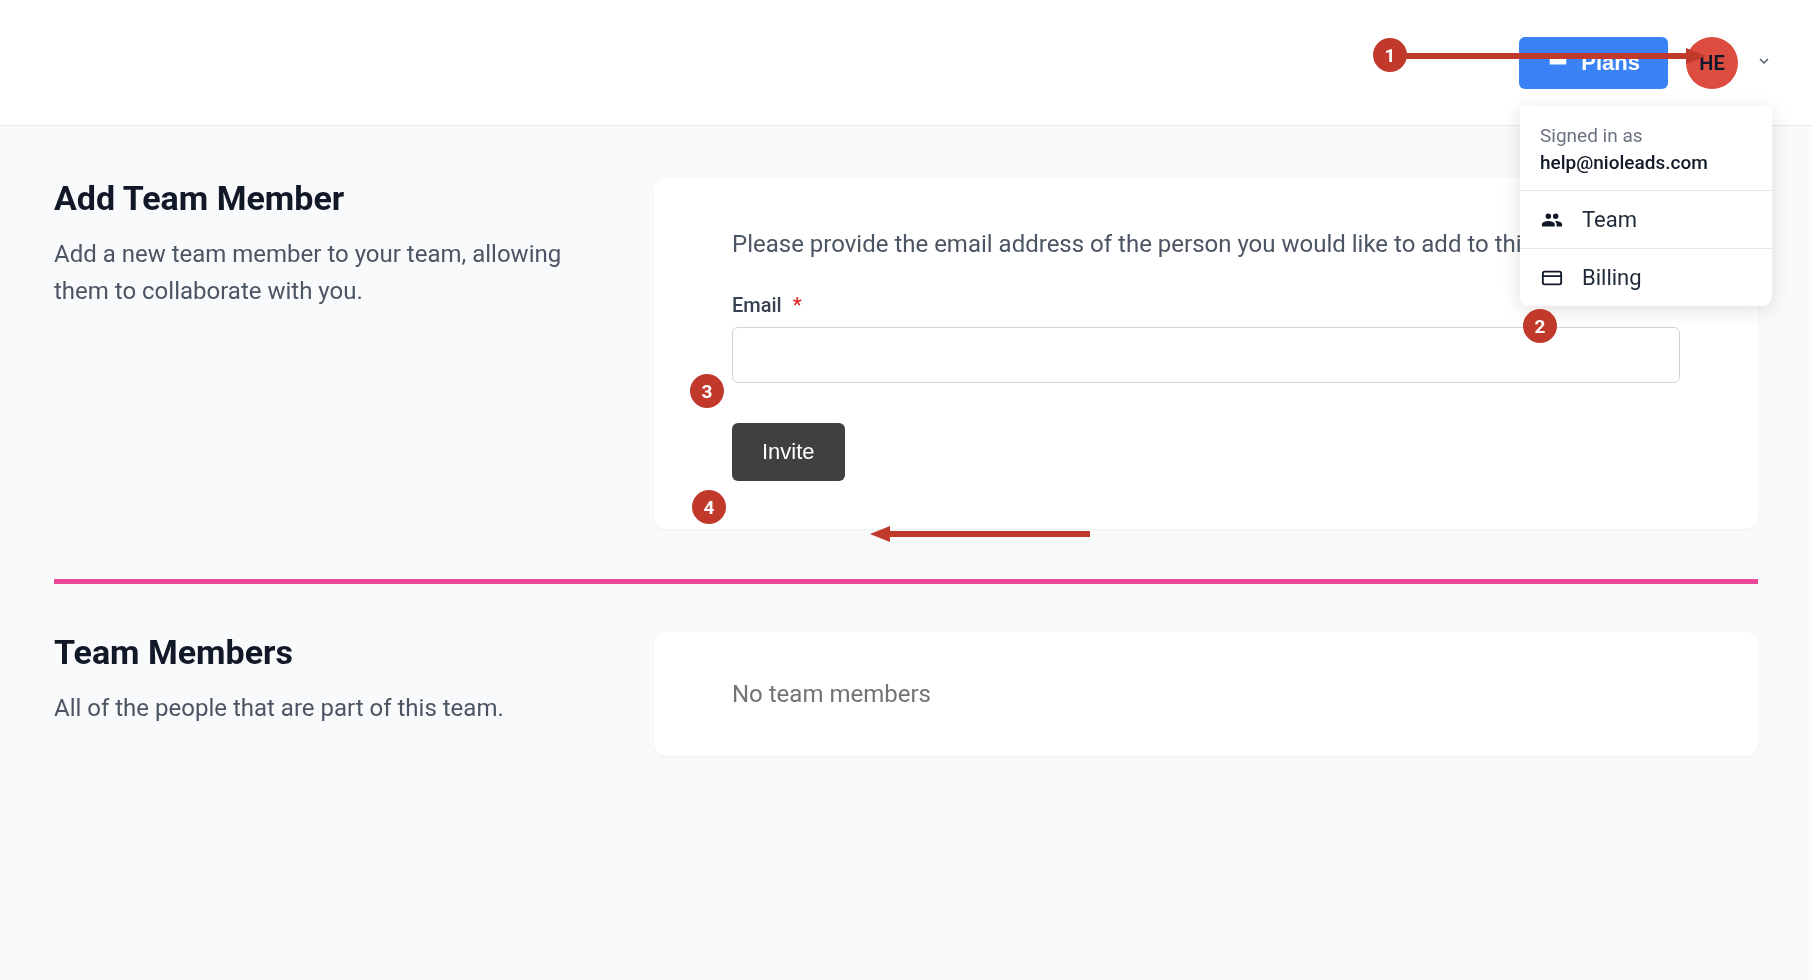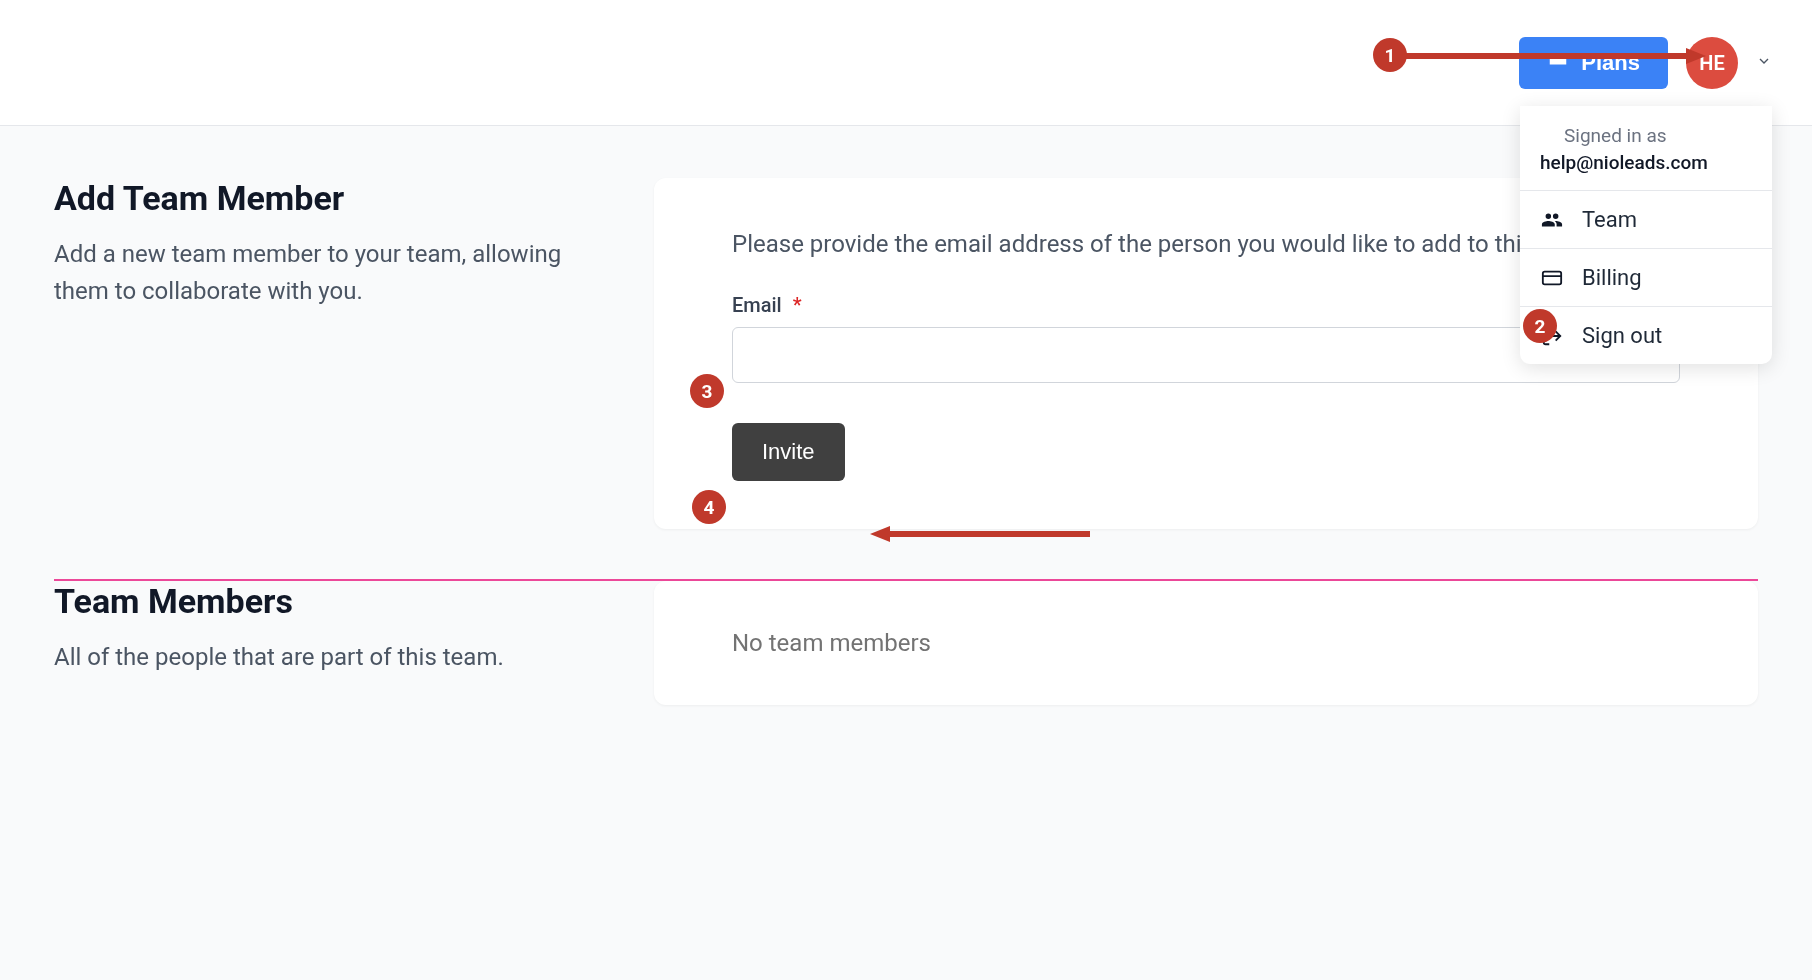--- a/index.html
+++ b/index.html
@@ -37,21 +37,21 @@
     align-items: center;
     gap: 12px;
     cursor: pointer;
   }
   .plans-btn svg { width: 22px; height: 22px; fill: #ffffff; }
   .avatar {
     width: 52px;
     height: 52px;
     border-radius: 50%;
     background: #dc4c3f;
-    color: #ffffff;
+    color: #0f172a;
     display: flex;
     align-items: center;
     justify-content: center;
     font-weight: 600;
     font-size: 20px;
     cursor: pointer;
   }
   .chevron {
     cursor: pointer;
     color: #4b5563;
@@ -67,21 +67,22 @@
     padding: 52px 54px;
     position: relative;
     z-index: 1;
   }
   .section {
     display: flex;
     gap: 60px;
     padding-bottom: 50px;
   }
   .section.bordered {
-    border-bottom: 2px solid #ec4899;
+    border-bottom: 5px solid #ec4899;
+    margin-bottom: 48px;
   }
   .section-left {
     flex: 0 0 540px;
   }
   .section-left h2 {
     font-size: 34px;
     font-weight: 700;
     color: #111827;
     margin-bottom: 18px;
   }
@@ -144,21 +145,21 @@
     background: #ffffff;
     border-radius: 0 0 10px 10px;
     box-shadow: 0 4px 20px rgba(0,0,0,0.12);
     z-index: 20;
     overflow: hidden;
   }
   .dd-head {
     padding: 18px 20px 16px;
     border-bottom: 1px solid #e5e7eb;
   }
-  .dd-head .signed { font-size: 19px; color: #6b7280; margin-bottom: 4px; margin-left: 24px; }
+  .dd-head .signed { font-size: 19px; color: #6b7280; margin-bottom: 4px; }
   .dd-head .email { font-size: 19px; color: #111827; font-weight: 500; }
   .dd-group { border-bottom: 1px solid #e5e7eb; }
   .dd-group:last-child { border-bottom: none; }
   .dd-item {
     display: flex;
     align-items: center;
     gap: 18px;
     padding: 16px 20px;
     font-size: 22px;
     color: #1f2937;
@@ -237,32 +238,20 @@
     <div class="dd-item">
       <span class="ic">
         <svg viewBox="0 0 24 24" fill="none" stroke="currentColor" stroke-width="2">
             <rect x="2" y="5" width="20" height="14" rx="2"></rect>
             <line x1="2" y1="10" x2="22" y2="10"></line>
           </svg>
       </span>
       <span>Billing</span>
     </div>
   </div>
-  <div class="dd-group">
-    <div class="dd-item">
-      <span class="ic">
-        <svg viewBox="0 0 24 24" fill="none" stroke="currentColor" stroke-width="2">
-            <path d="M9 21H5a2 2 0 01-2-2V5a2 2 0 012-2h4"></path>
-            <polyline points="16 17 21 12 16 7"></polyline>
-            <line x1="21" y1="12" x2="9" y2="12"></line>
-          </svg>
-      </span>
-      <span>Sign out</span>
-    </div>
-  </div>
 </div>
 
 <div class="content">
 
   <div class="section bordered">
     <div class="section-left">
       <h2>Add Team Member</h2>
       <p>Add a new team member to your team, allowing them to collaborate with you.</p>
     </div>
     <div class="card">

